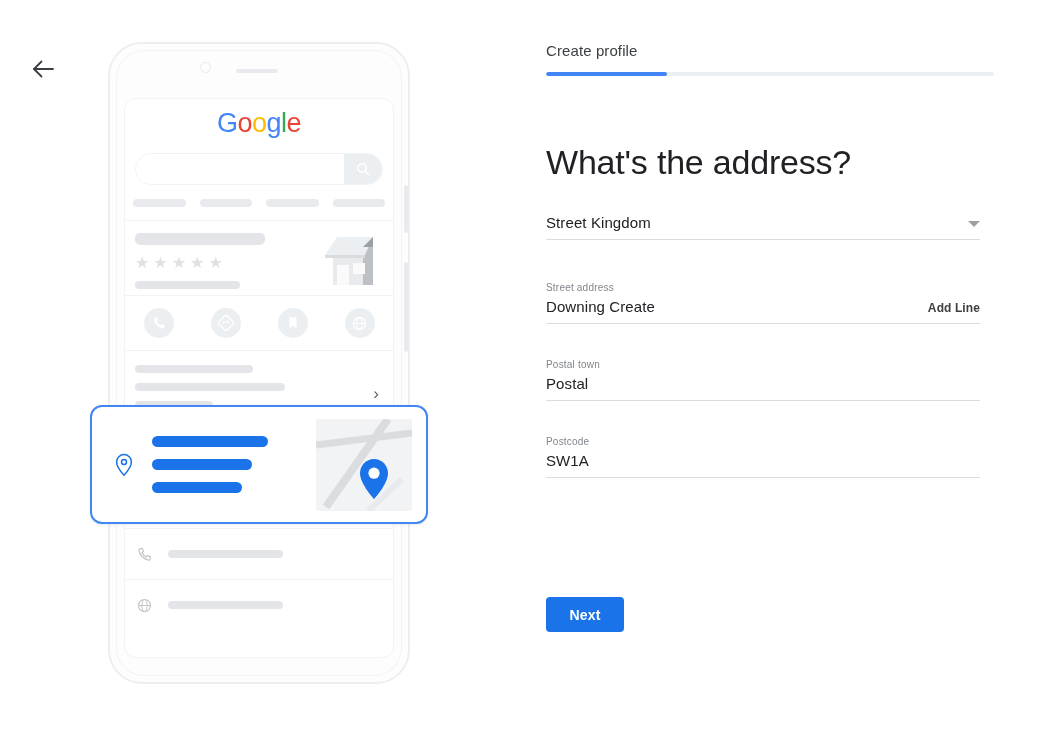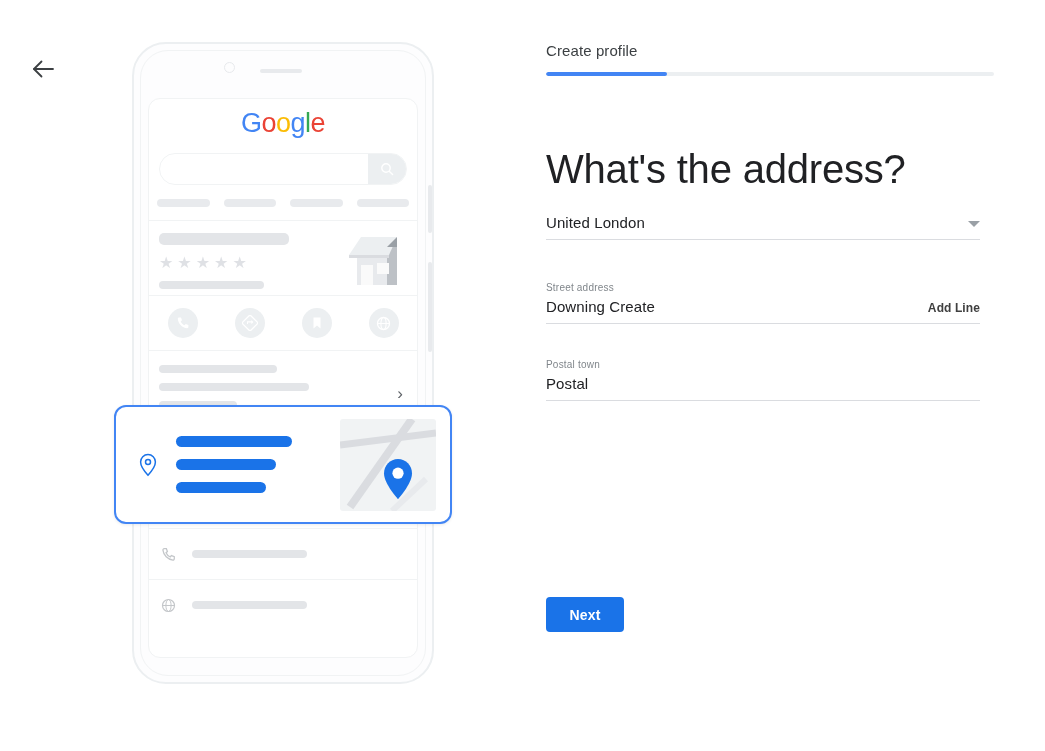--- a/index.html
+++ b/index.html
@@ -29,21 +29,20 @@
     cursor: pointer;
   }
 
   
   .illustration {
     position: absolute;
     left: 0;
     top: 0;
     width: 520px;
     height: 751px;
-    margin-left: 24px;
   }
   .phone {
     position: absolute;
     left: 108px;
     top: 42px;
     width: 302px;
     height: 642px;
     border: 2px solid #eceff1;
     border-radius: 34px;
     background: #fdfdfe;
@@ -287,21 +286,21 @@
   }
   .progress-fill {
     height: 100%;
     background: #4285f4;
     border-radius: 2px;
   }
   .page-title {
     position: absolute;
     left: 0;
     top: 120px;
-    font-size: 40px;
+    font-size: 34px;
     font-weight: 400;
     color: #202124;
     letter-spacing: -0.2px;
   }
 
   .fields {
     position: absolute;
     left: 0;
     top: 214px;
     width: 434px;
@@ -511,38 +510,44 @@
   <div class="progress-track">
     <div class="progress-fill" style="width: 27%;"></div>
   </div>
 
   <h1 class="page-title">What's the address?</h1>
 
   <div class="fields">
 
     <div class="field country">
       <div class="field-underline">
-        <span class="field-value">United London</span>
+        <span class="field-value">Street Kingdom</span>
         <span class="caret"></span>
       </div>
     </div>
 
     <div class="field street">
       <div class="field-label">Street address</div>
       <div class="field-underline">
         <span class="field-value">Downing Create</span>
         <span class="add-line">Add Line</span>
       </div>
     </div>
 
     <div class="field town">
       <div class="field-label">Postal town</div>
       <div class="field-underline">
         <span class="field-value">Postal</span>
       </div>
     </div>
 
+    <div class="field postcode">
+      <div class="field-label">Postcode</div>
+      <div class="field-underline">
+        <span class="field-value">SW1A</span>
+      </div>
+    </div>
 
   </div>
 
   <button class="next-button">Next</button>
 
 </div>
 
 </body></html>

